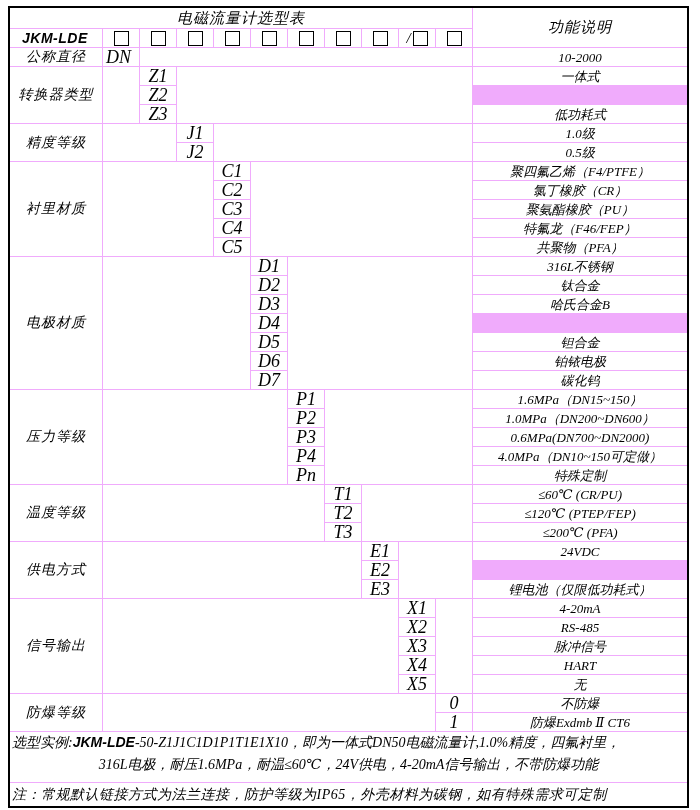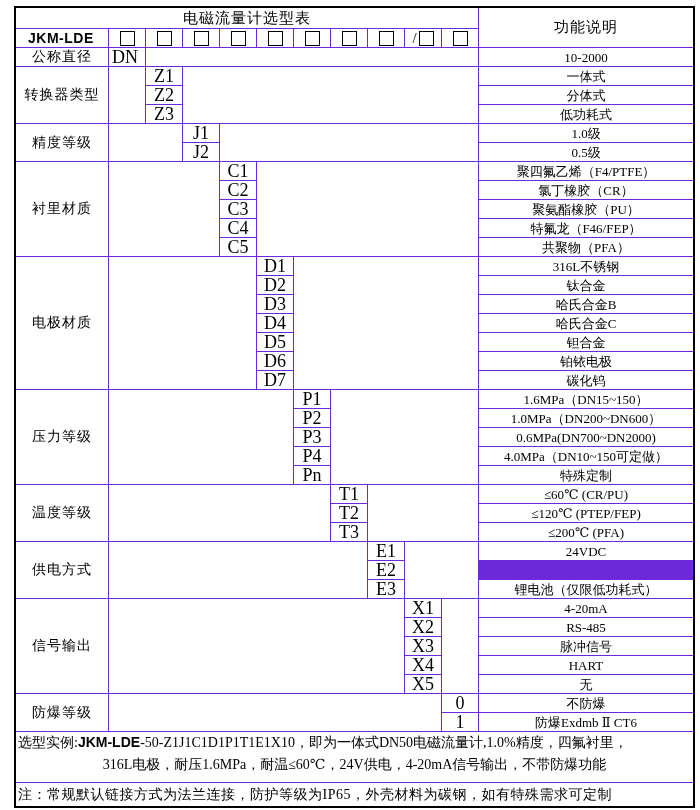--- a/index.html
+++ b/index.html
@@ -1,25 +1,25 @@
 <!DOCTYPE html>
 <html><head>
 <meta charset="utf-8">
 <style>
   html,body{margin:0;padding:0;}
   body{
     width:700px;height:810px;background:#ffffff;position:relative;
     font-family:"Liberation Serif","DejaVu Serif",serif;color:#000;
   }
   .table{
-    position:absolute;left:14px;top:6px;
+    position:absolute;left:8px;top:6px;
     display:grid;
     grid-template-columns:92px repeat(10,36px) 214px;
     grid-template-rows:20px 18px repeat(36,18px) 50px 23px;
-    gap:1px;background:#6d28d9;border:2px solid #000;
+    gap:1px;background:#f0abfc;border:2px solid #000;font-style:italic;
   }
   .cell{
     background:#fff;display:flex;align-items:center;justify-content:center;
     font-size:13px;white-space:nowrap;overflow:hidden;line-height:1;
   }
   .title-cell{font-size:15px;letter-spacing:1px;}
   .func-cell{font-size:15px;letter-spacing:1px;}
   .label-cell{font-size:14px;letter-spacing:1px;}
   .code-cell{font-size:18px;}
   .code-left{justify-content:flex-start;padding-left:3px;}
@@ -88,21 +88,20 @@
     </div>
     <div class="cell label-cell" style="grid-area: 3 / 1 / 4 / 2;">公称直径</div>
     <div class="cell code-cell code-left" style="grid-area: 3 / 2 / 4 / 3;">DN</div>
     <div class="cell desc-cell" style="grid-area: 3 / 12 / 4 / 13;">10-2000</div>
     <div class="cell spacer-cell" style="grid-area: 3 / 3 / 4 / 12;"></div>
     <div class="cell label-cell" style="grid-area: 4 / 1 / 7 / 2;">转换器类型</div>
     <div class="cell spacer-cell" style="grid-area: 4 / 2 / 7 / 3;"></div>
     <div class="cell code-cell" style="grid-area: 4 / 3 / 5 / 4;">Z1</div>
     <div class="cell desc-cell" style="grid-area: 4 / 12 / 5 / 13;">一体式</div>
     <div class="cell code-cell" style="grid-area: 5 / 3 / 6 / 4;">Z2</div>
-    <div class="cell desc-cell" style="grid-area: 5 / 12 / 6 / 13;">分体式</div>
     <div class="cell code-cell" style="grid-area: 6 / 3 / 7 / 4;">Z3</div>
     <div class="cell desc-cell" style="grid-area: 6 / 12 / 7 / 13;">低功耗式</div>
     <div class="cell spacer-cell" style="grid-area: 4 / 4 / 7 / 12;"></div>
     <div class="cell label-cell" style="grid-area: 7 / 1 / 9 / 2;">精度等级</div>
     <div class="cell spacer-cell" style="grid-area: 7 / 2 / 9 / 4;"></div>
     <div class="cell code-cell" style="grid-area: 7 / 4 / 8 / 5;">J1</div>
     <div class="cell desc-cell" style="grid-area: 7 / 12 / 8 / 13;">1.0级</div>
     <div class="cell code-cell" style="grid-area: 8 / 4 / 9 / 5;">J2</div>
     <div class="cell desc-cell" style="grid-area: 8 / 12 / 9 / 13;">0.5级</div>
     <div class="cell spacer-cell" style="grid-area: 7 / 5 / 9 / 12;"></div>
@@ -121,21 +120,20 @@
     <div class="cell spacer-cell" style="grid-area: 9 / 6 / 14 / 12;"></div>
     <div class="cell label-cell" style="grid-area: 14 / 1 / 21 / 2;">电极材质</div>
     <div class="cell spacer-cell" style="grid-area: 14 / 2 / 21 / 6;"></div>
     <div class="cell code-cell" style="grid-area: 14 / 6 / 15 / 7;">D1</div>
     <div class="cell desc-cell" style="grid-area: 14 / 12 / 15 / 13;">316L不锈钢</div>
     <div class="cell code-cell" style="grid-area: 15 / 6 / 16 / 7;">D2</div>
     <div class="cell desc-cell" style="grid-area: 15 / 12 / 16 / 13;">钛合金</div>
     <div class="cell code-cell" style="grid-area: 16 / 6 / 17 / 7;">D3</div>
     <div class="cell desc-cell" style="grid-area: 16 / 12 / 17 / 13;">哈氏合金B</div>
     <div class="cell code-cell" style="grid-area: 17 / 6 / 18 / 7;">D4</div>
-    <div class="cell desc-cell" style="grid-area: 17 / 12 / 18 / 13;">哈氏合金C</div>
     <div class="cell code-cell" style="grid-area: 18 / 6 / 19 / 7;">D5</div>
     <div class="cell desc-cell" style="grid-area: 18 / 12 / 19 / 13;">钽合金</div>
     <div class="cell code-cell" style="grid-area: 19 / 6 / 20 / 7;">D6</div>
     <div class="cell desc-cell" style="grid-area: 19 / 12 / 20 / 13;">铂铱电极</div>
     <div class="cell code-cell" style="grid-area: 20 / 6 / 21 / 7;">D7</div>
     <div class="cell desc-cell" style="grid-area: 20 / 12 / 21 / 13;">碳化钨</div>
     <div class="cell spacer-cell" style="grid-area: 14 / 7 / 21 / 12;"></div>
     <div class="cell label-cell" style="grid-area: 21 / 1 / 26 / 2;">压力等级</div>
     <div class="cell spacer-cell" style="grid-area: 21 / 2 / 26 / 7;"></div>
     <div class="cell code-cell" style="grid-area: 21 / 7 / 22 / 8;">P1</div>

